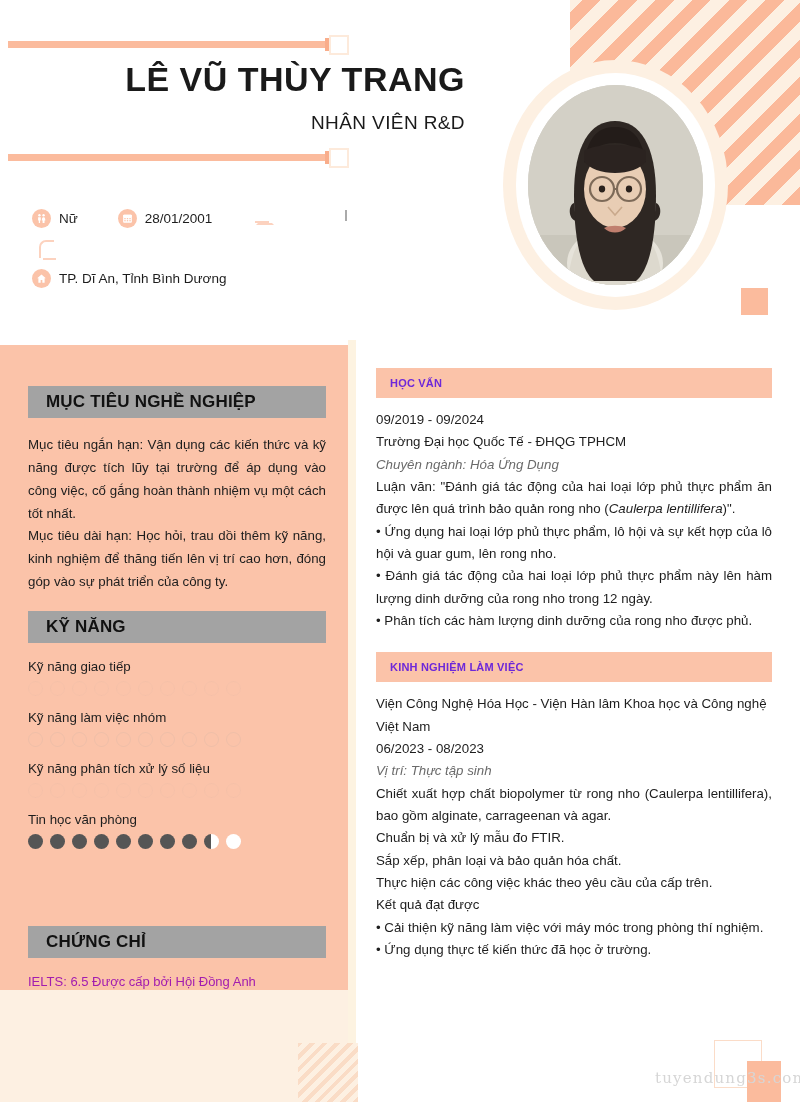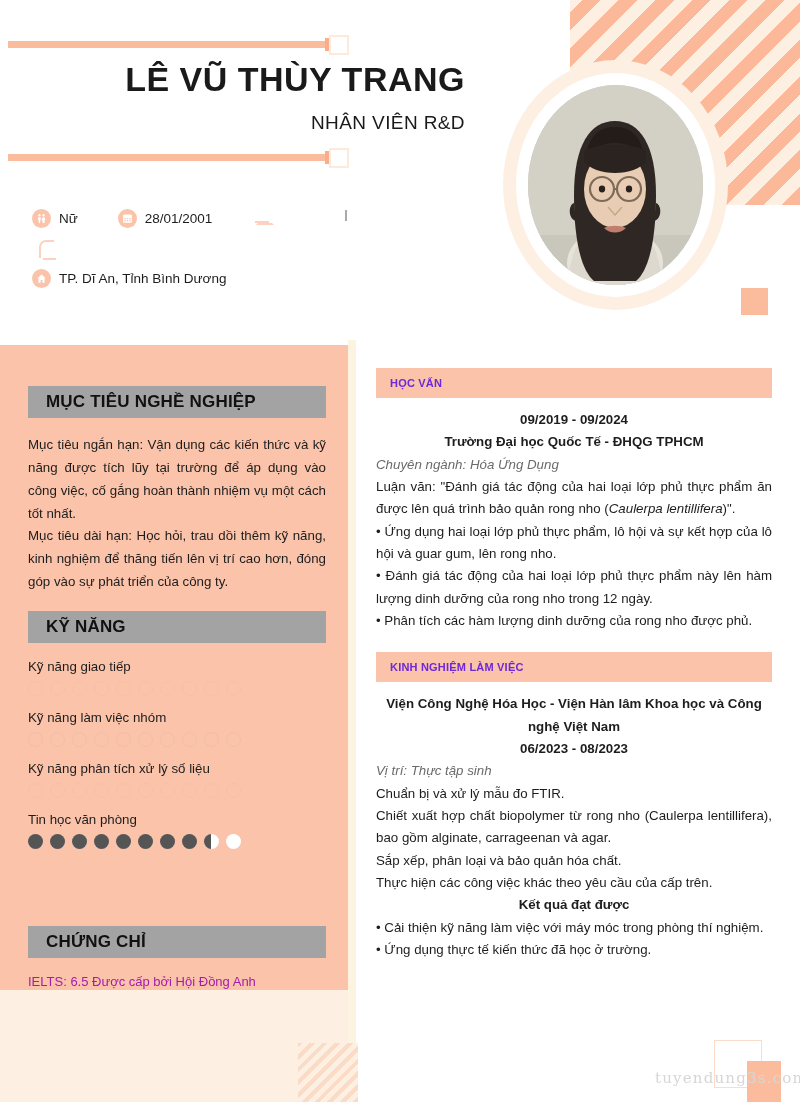--- a/index.html
+++ b/index.html
@@ -307,21 +307,21 @@
     font-size: 11px;
     font-weight: bold;
     color: #6d28d9;
     letter-spacing: 0.2px;
   }
   .main-body {
     font-size: 13.3px;
     line-height: 1.68;
     color: #1d1d1d;
   }
-  .main-body .b { font-weight: bold; text-align: center; }
+  .main-body .b { font-weight: normal; }
   .main-body .i { font-style: italic; color: #6a6a6a; }
   .just { text-align: justify; }
   .line { margin: 0; }
   .gap { height: 20px; }
   .it { font-style: italic; }
 
   
   .watermark {
     position: absolute;
     left: 655px;
@@ -555,22 +555,22 @@
 
     <div>
       <div class="main-head">
         <span class="main-head-text">KINH NGHIỆM LÀM VIỆC</span>
       </div>
       <div class="main-body">
         <p class="line b">Viện Công Nghệ Hóa Học - Viện Hàn lâm Khoa học và Công nghệ Việt Nam</p>
         <p class="line b">06/2023 - 08/2023</p>
         <p class="line i">Vị trí: Thực tập sinh</p>
         <div id="experience-tasks">
+            <p class="line just">Chiết xuất hợp chất biopolymer từ rong nho (Caulerpa lentillifera), bao gồm alginate, carrageenan và agar.</p>
             <p class="line just">Chuẩn bị và xử lý mẫu đo FTIR.</p>
-            <p class="line just">Chiết xuất hợp chất biopolymer từ rong nho (Caulerpa lentillifera), bao gồm alginate, carrageenan và agar.</p>
             <p class="line just">Sắp xếp, phân loại và bảo quản hóa chất.</p>
             <p class="line just">Thực hiện các công việc khác theo yêu cầu của cấp trên.</p>
           </div>
         <p class="line b">Kết quả đạt được</p>
         <div id="experience-results">
             <p class="line just">• Cải thiện kỹ năng làm việc với máy móc trong phòng thí nghiệm.</p>
             <p class="line just">• Ứng dụng thực tế kiến thức đã học ở trường.</p>
           </div>
       </div>
     </div>

